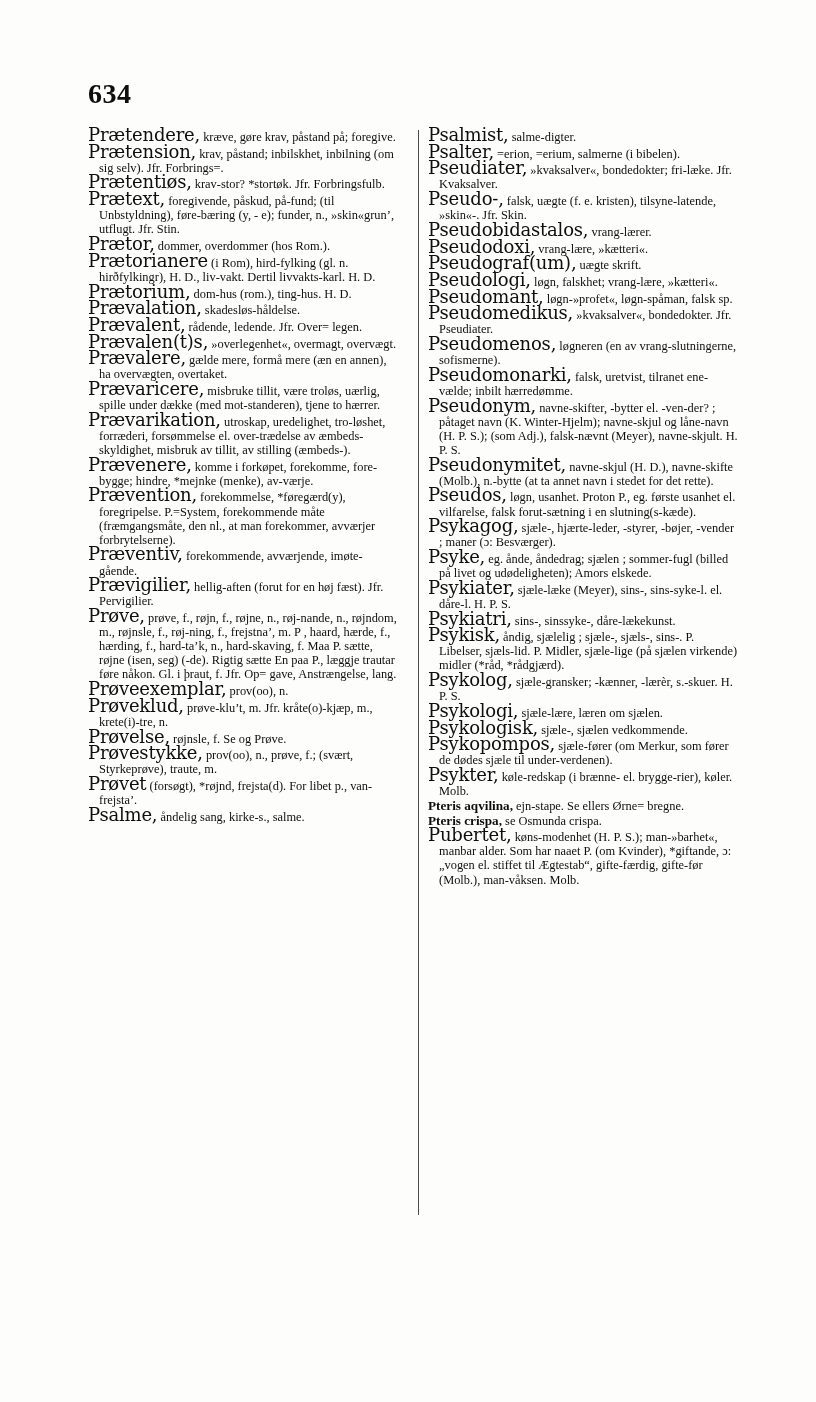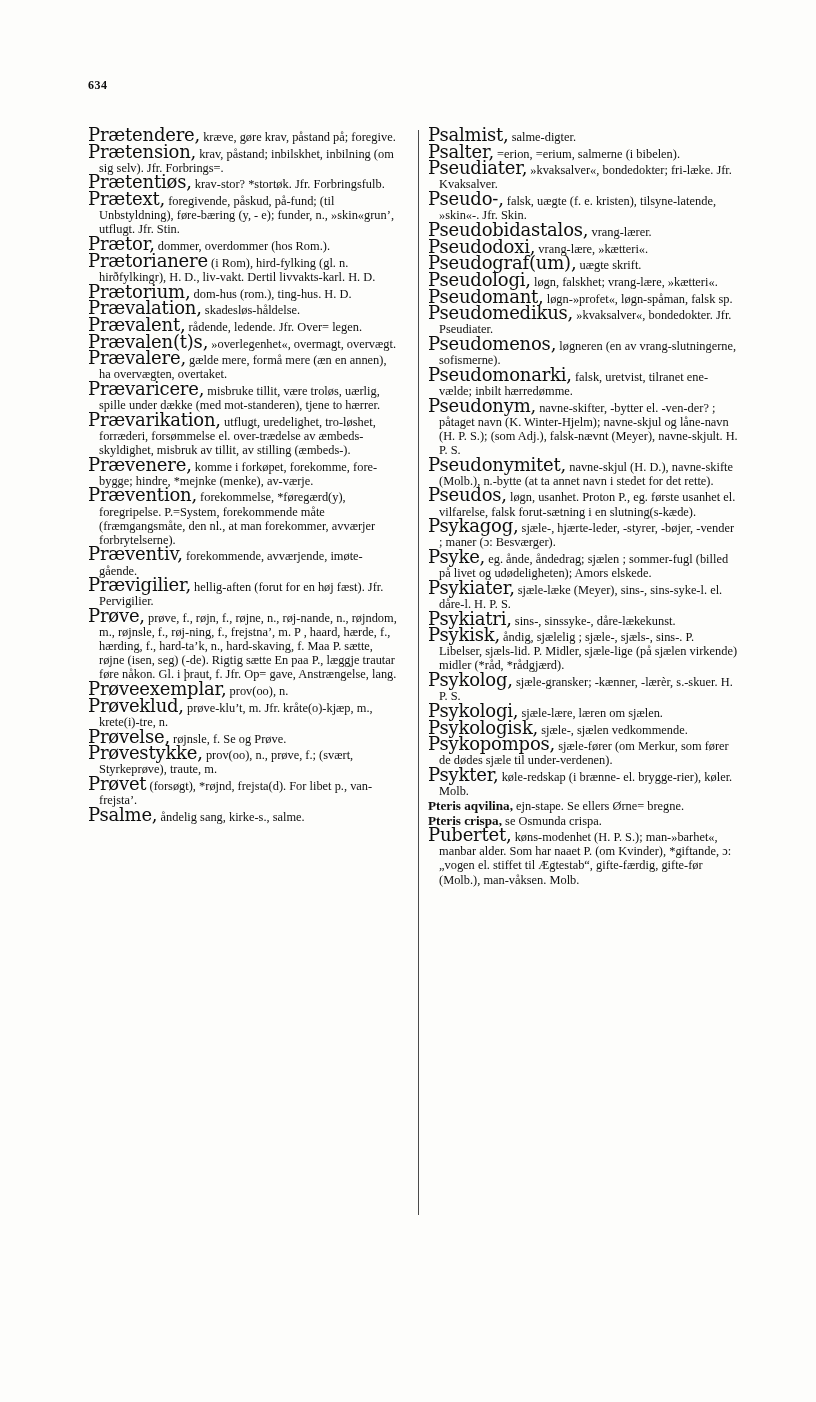--- a/index.html
+++ b/index.html
@@ -25,21 +25,21 @@
     position: absolute;
     left: 88px;
     top: 78px;
     width: 660px;
     height: 30px;
   }
   .folio {
     position: absolute;
     left: 0;
     top: 0;
-    font-size: 12px;
+    font-size: 28px;
     font-weight: bold;
     font-family: "Liberation Serif", serif;
     letter-spacing: 0.5px;
   }
   .running-head {
     position: absolute;
     left: 0;
     top: 0;
     width: 660px;
     text-align: center;
@@ -112,21 +112,21 @@
         <p class="entry"><span class="hw">Prætentiøs,</span><span class="rom"> krav-stor? *stortøk. Jfr. Forbringsfulb.</span></p>
         <p class="entry"><span class="hw">Prætext,</span><span class="rom"> foregivende, påskud, på-fund; (til Unbstyldning), føre-bæring (y, - e); funder, n., »skin«grun’, utflugt. Jfr. Stin.</span></p>
         <p class="entry"><span class="hw">Prætor,</span><span class="rom"> dommer, overdommer (hos Rom.).</span></p>
         <p class="entry"><span class="hw">Prætorianere</span><span class="rom"> (i Rom), hird-fylking (gl. n. hirðfylkingr), H. D., liv-vakt. Dertil livvakts-karl.  H. D.</span></p>
         <p class="entry"><span class="hw">Prætorium,</span><span class="rom"> dom-hus (rom.), ting-hus. H. D.</span></p>
         <p class="entry"><span class="hw">Prævalation,</span><span class="rom"> skadesløs-håldelse.</span></p>
         <p class="entry"><span class="hw">Prævalent,</span><span class="rom"> rådende, ledende. Jfr. Over= legen.</span></p>
         <p class="entry"><span class="hw">Prævalen(t)s,</span><span class="rom"> »overlegenhet«, overmagt, overvægt.</span></p>
         <p class="entry"><span class="hw">Prævalere,</span><span class="rom"> gælde mere, formå mere (æn en annen), ha overvægten, overtaket.</span></p>
         <p class="entry"><span class="hw">Prævaricere,</span><span class="rom"> misbruke tillit, være troløs, uærlig, spille under dække (med mot-standeren), tjene to hærrer.</span></p>
-        <p class="entry"><span class="hw">Prævarikation,</span><span class="rom"> utflugt, uredelighet, tro-løshet, forræderi, forsømmelse el. over-trædelse av æmbeds-skyldighet, misbruk av tillit, av stilling (æmbeds-).</span></p>
+        <p class="entry"><span class="hw">Prævarikation,</span><span class="rom"> utroskap, uredelighet, tro-løshet, forræderi, forsømmelse el. over-trædelse av æmbeds-skyldighet, misbruk av tillit, av stilling (æmbeds-).</span></p>
         <p class="entry"><span class="hw">Prævenere,</span><span class="rom"> komme i forkøpet, forekomme, fore-bygge; hindre, *mejnke (menke), av-værje.</span></p>
         <p class="entry"><span class="hw">Prævention,</span><span class="rom"> forekommelse, *føregærd(y), foregripelse. P.=System, forekommende måte (fræmgangsmåte, den nl., at man forekommer, avværjer forbrytelserne).</span></p>
         <p class="entry"><span class="hw">Præventiv,</span><span class="rom"> forekommende, avværjende, imøte-gående.</span></p>
         <p class="entry"><span class="hw">Prævigilier,</span><span class="rom"> hellig-aften (forut for en høj fæst). Jfr. Pervigilier.</span></p>
         <p class="entry"><span class="hw">Prøve,</span><span class="rom"> prøve, f., røjn, f., røjne, n., røj-nande, n., røjndom, m., røjnsle, f., røj-ning, f., frejstna’, m.  P , haard, hærde, f., hærding, f., hard-ta’k, n., hard-skaving, f.  Maa P. sætte, røjne (isen, seg) (-de). Rigtig sætte En paa P., læggje trautar føre nåkon.  Gl. i þraut, f.  Jfr. Op= gave, Anstrængelse, lang.</span></p>
         <p class="entry"><span class="hw">Prøveexemplar,</span><span class="rom"> prov(oo), n.</span></p>
         <p class="entry"><span class="hw">Prøveklud,</span><span class="rom"> prøve-klu’t, m.  Jfr. kråte(o)-kjæp, m., krete(i)-tre, n.</span></p>
         <p class="entry"><span class="hw">Prøvelse,</span><span class="rom"> røjnsle, f.  Se og Prøve.</span></p>
         <p class="entry"><span class="hw">Prøvestykke,</span><span class="rom"> prov(oo), n., prøve, f.; (svært, Styrkeprøve), traute, m.</span></p>
         <p class="entry"><span class="hw">Prøvet</span><span class="rom"> (forsøgt), *røjnd, frejsta(d).  For libet p., van-frejsta’.</span></p>

